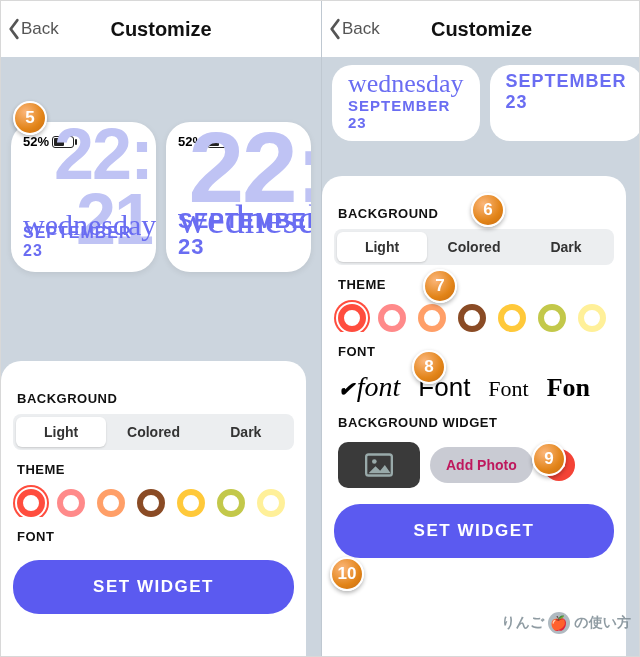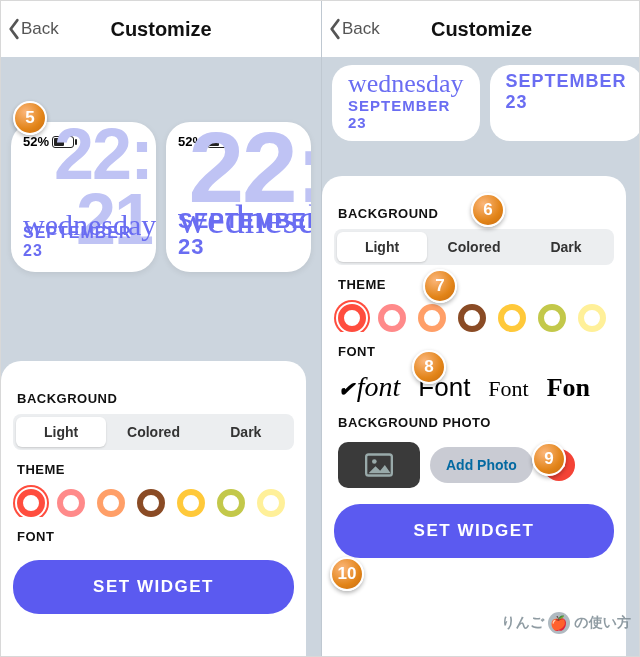--- a/index.html
+++ b/index.html
@@ -203,21 +203,21 @@
   .photo-thumb {
     width: 82px; height: 46px;
     background: #3a3a3a;
     border-radius: 10px;
     display: flex;
     align-items: center; justify-content: center;
   }
   .photo-thumb svg { width: 28px; height: 24px; }
   .add-photo {
     background: #c9cbd3;
-    color: #0369a1;
+    color: #be185d;
     font-weight: 700;
     font-size: 14px;
     padding: 10px 16px;
     border-radius: 20px;
   }
   .remove-photo {
     width: 32px; height: 32px;
     background: #f44336;
     border-radius: 50%;
     display: flex; align-items: center; justify-content: center;
@@ -393,21 +393,21 @@
       </div>
 
       <div class="sect-label">FONT</div>
       <div class="font-row">
         <div class="font-opt script"><span class="check">✔</span><span>font</span></div>
         <div class="font-opt sans">Font</div>
         <div class="font-opt cursive2">Font</div>
         <div class="font-opt serif">Fon</div>
       </div>
 
-      <div class="sect-label">BACKGROUND PHOTO</div>
+      <div class="sect-label">BACKGROUND WIDGET</div>
       <div class="photo-row">
         <div class="photo-thumb">
           <svg viewBox="0 0 24 20">
             <rect x="1" y="1" width="22" height="18" rx="2" fill="none" stroke="#9aa" stroke-width="2"></rect>
             <circle cx="8" cy="7" r="2" fill="#9aa"></circle>
             <path d="M3 17 L9 11 L13 15 L17 10 L22 17 Z" fill="#9aa"></path>
           </svg>
         </div>
         <div class="add-photo">Add Photo</div>
         <div class="remove-photo"></div>

